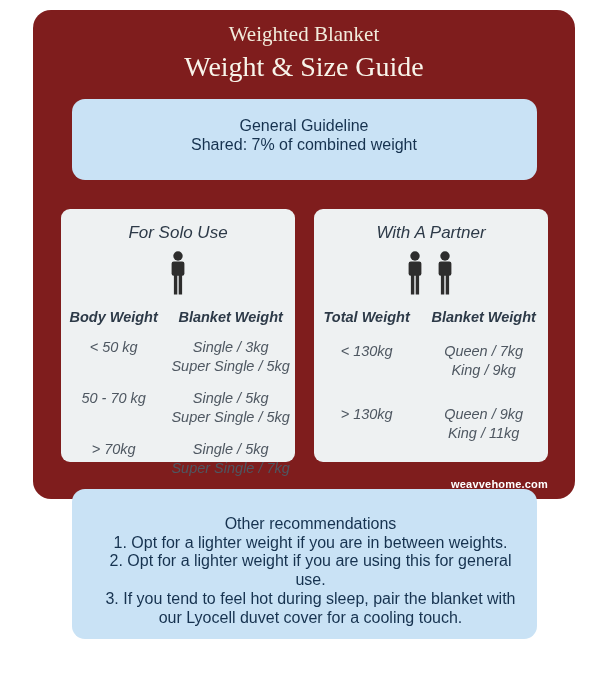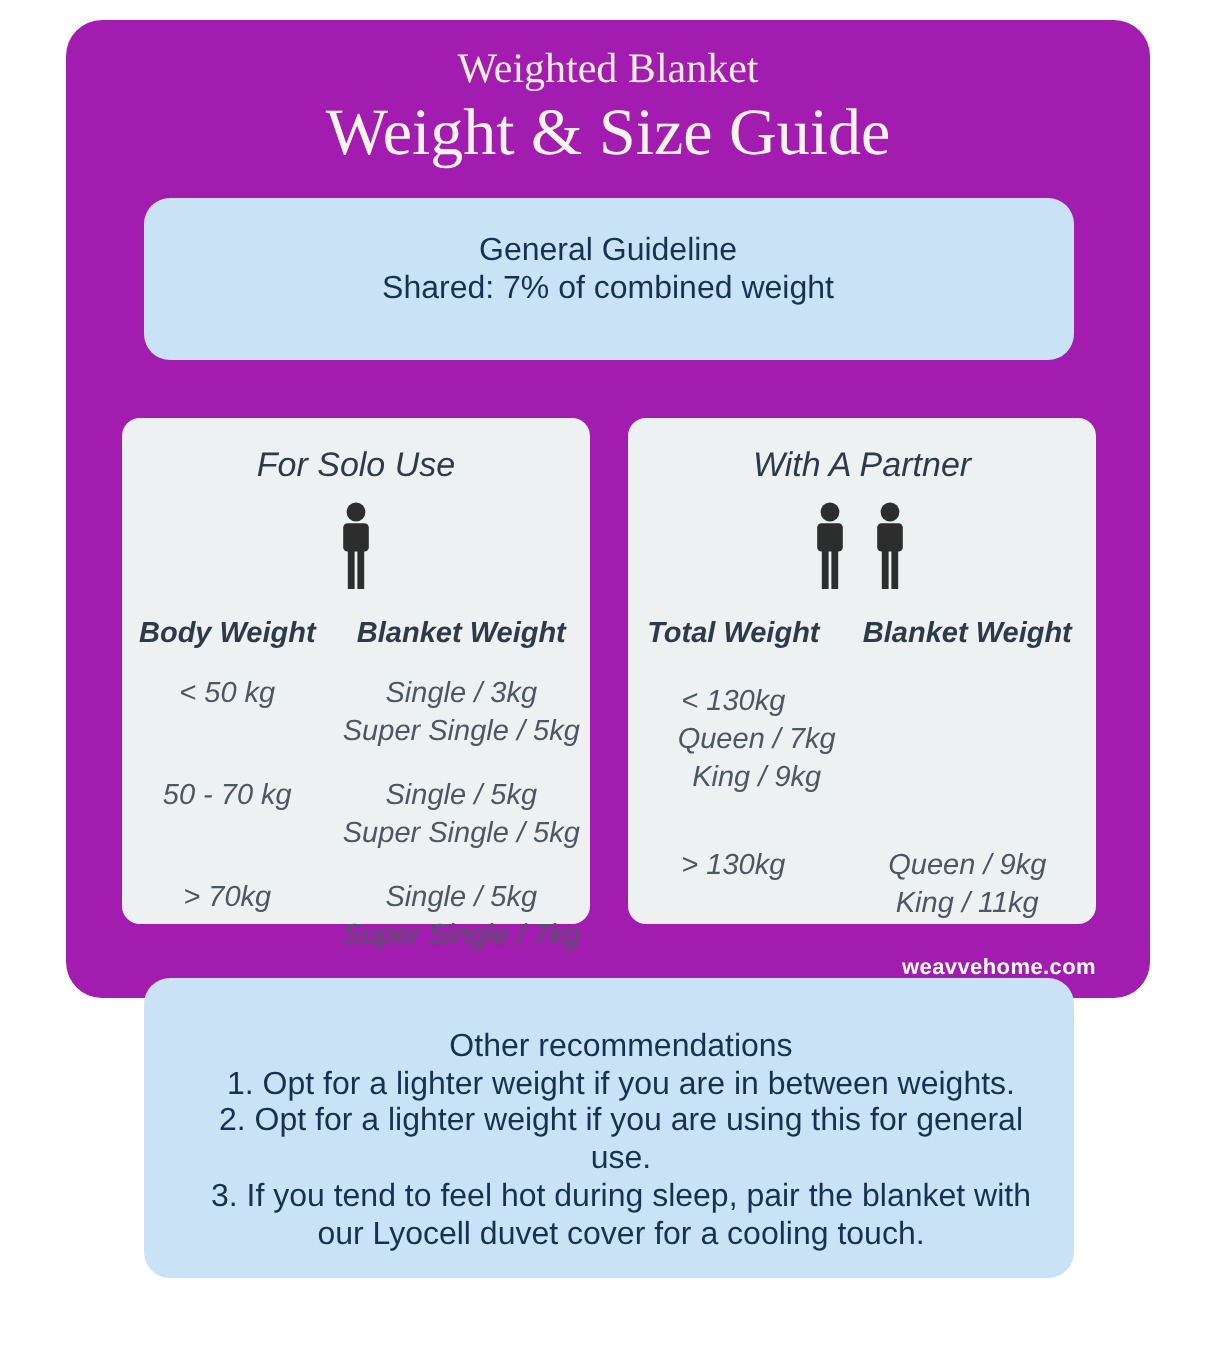--- a/index.html
+++ b/index.html
@@ -1,42 +1,42 @@
 <!DOCTYPE html>
 <html><head>
 <meta charset="utf-8">
 <style>
   html,body{margin:0;padding:0;background:#ffffff;}
   body{width:615px;height:686px;overflow:hidden;font-family:"Liberation Sans",sans-serif;}
   .card{
     position:relative;box-sizing:border-box;
     width:542px;height:489px;margin:10px 0 0 33px;
-    background:#a21caf;border-radius:18px;
+    background:#7f1d1d;border-radius:18px;
   }
   .header{text-align:center;padding-top:11px;font-family:"Liberation Serif",serif;}
   .header .sub{font-size:21px;color:#f2ecdc;line-height:26px;}
-  .header .main{font-size:33px;color:#f8f4ea;line-height:38px;margin-top:1px;}
+  .header .main{font-size:28px;color:#f8f4ea;line-height:38px;margin-top:1px;}
   .blue-box{
     box-sizing:border-box;width:465px;margin:13px auto 0;
     background:#c9e2f5;border-radius:13px;color:#16324f;
     font-size:16px;line-height:19px;
   }
   .guide-box{height:81px;text-align:center;padding-top:17px;}
   .panels{display:flex;justify-content:space-between;margin:29px 27px 0 28px;}
   .panel{
     box-sizing:border-box;width:234px;height:253px;
     background:#eef1f2;border-radius:9px;text-align:center;
     padding-top:13px;color:#2d3a48;font-style:italic;
   }
   .panel-title{font-size:17px;line-height:21px;}
   .icon-wrap{margin-top:8px;height:44px;}
-  .thead{display:flex;margin-top:14px;font-weight:bold;font-size:14.5px;color:#2d3a48;justify-content:flex-end;}
+  .thead{display:flex;margin-top:14px;font-weight:bold;font-size:14.5px;color:#2d3a48;}
   .trow{display:flex;align-items:flex-start;font-size:14.5px;color:#4e5761;line-height:19px;}
   .solo .trow{margin-top:13px;}
-  .duo .trow.r1{margin-top:17px;flex-direction:column;}
+  .duo .trow.r1{margin-top:17px;}
   .duo .trow.r2{margin-top:25px;}
   .c1{width:45%;}
   .c2{width:55%;}
   .rec-box{
     height:150px;margin-top:27px;text-align:center;
     padding:26px 18px 0 31px;box-sizing:border-box;line-height:18.7px;
   }
   .footer{
     position:absolute;right:27px;bottom:9px;
     color:#ffffff;font-size:11px;font-weight:bold;letter-spacing:.2px;margin-top:24px;

